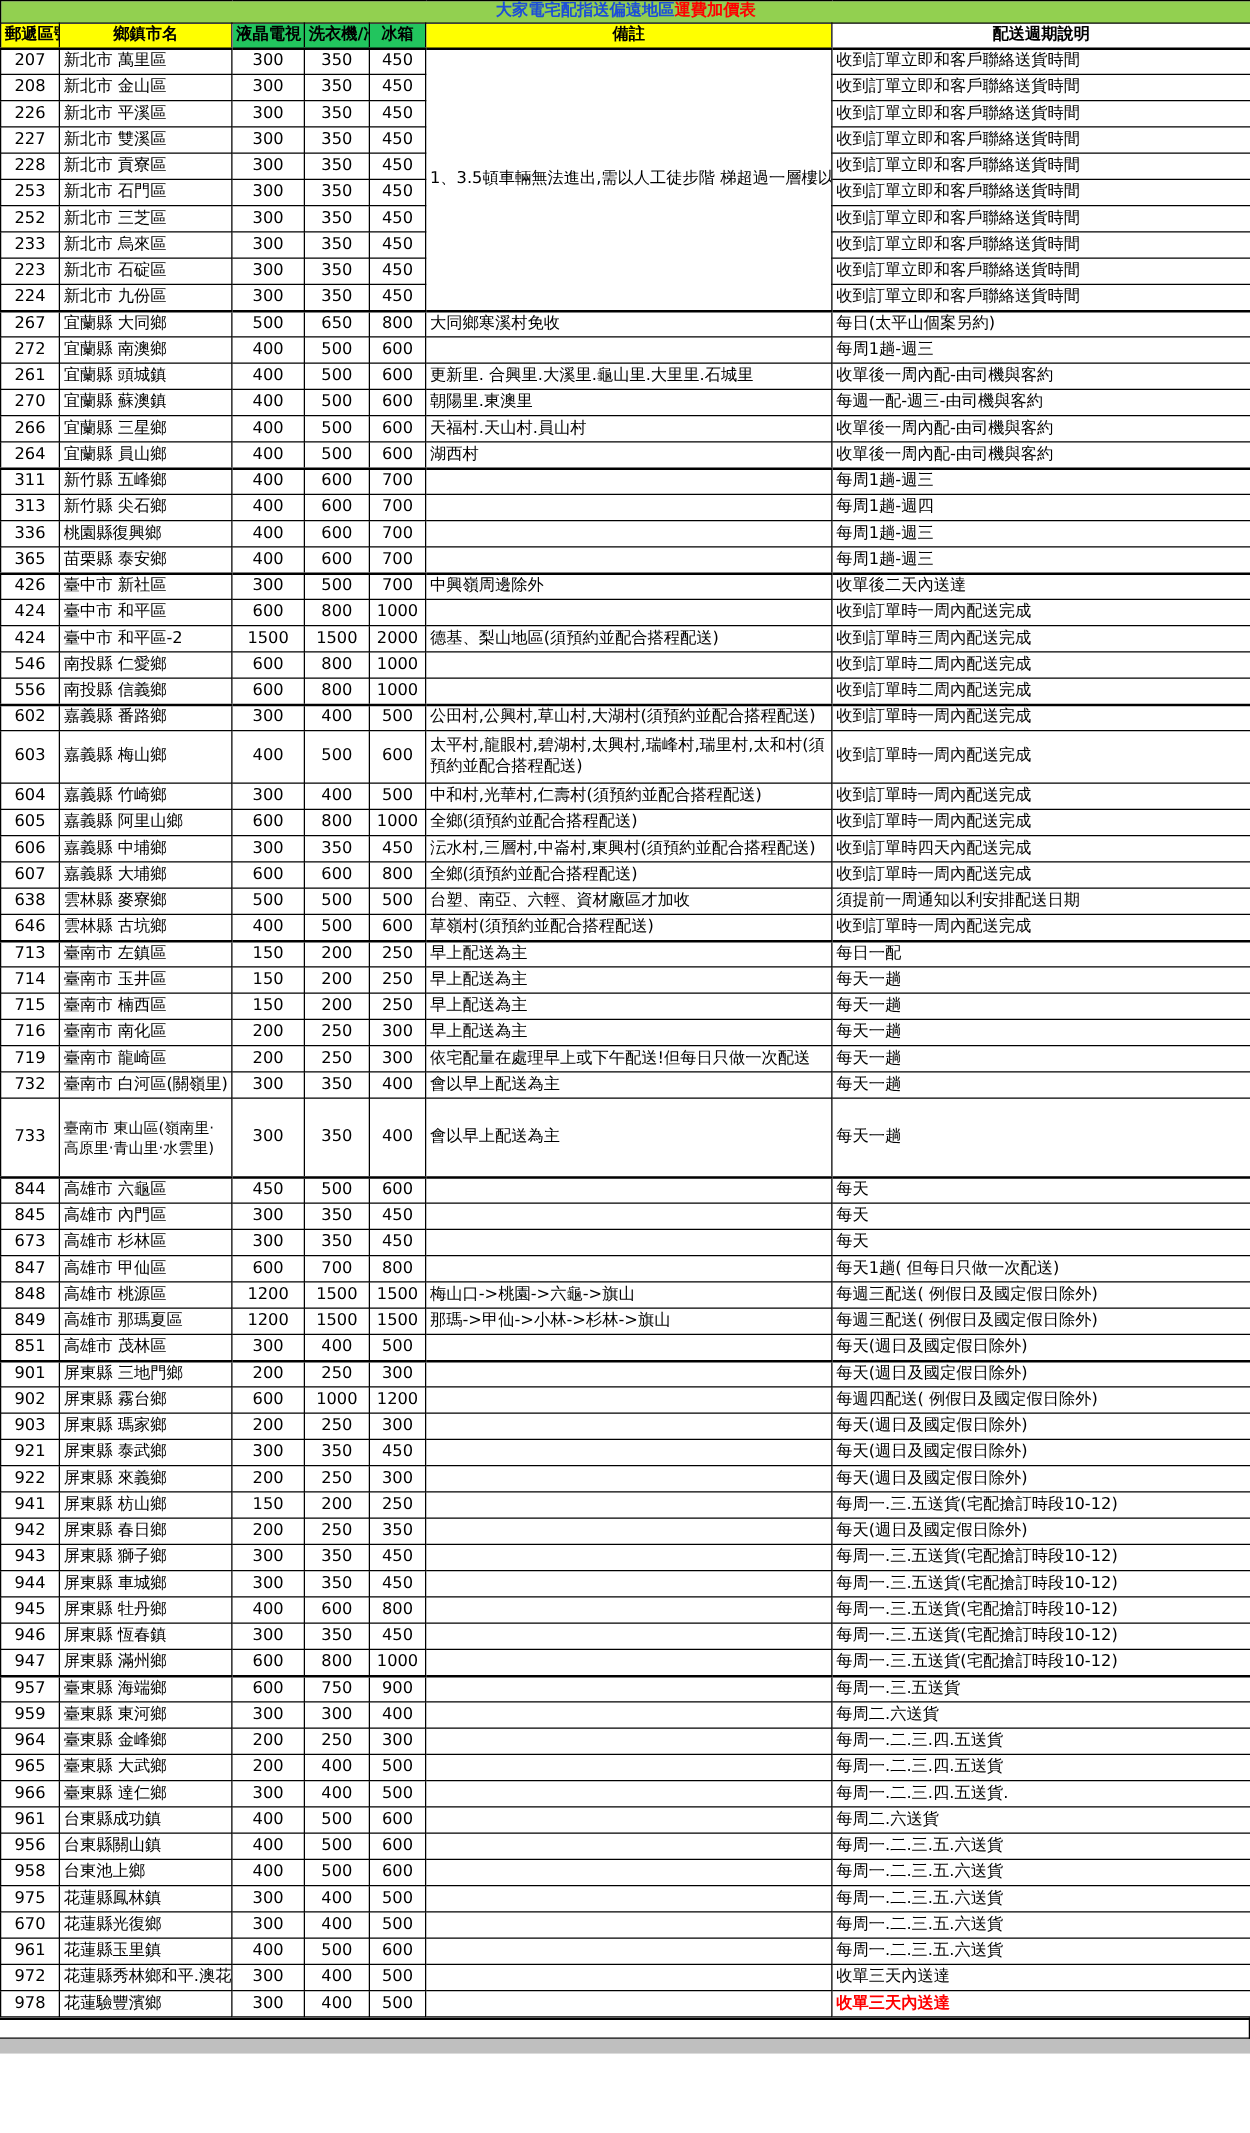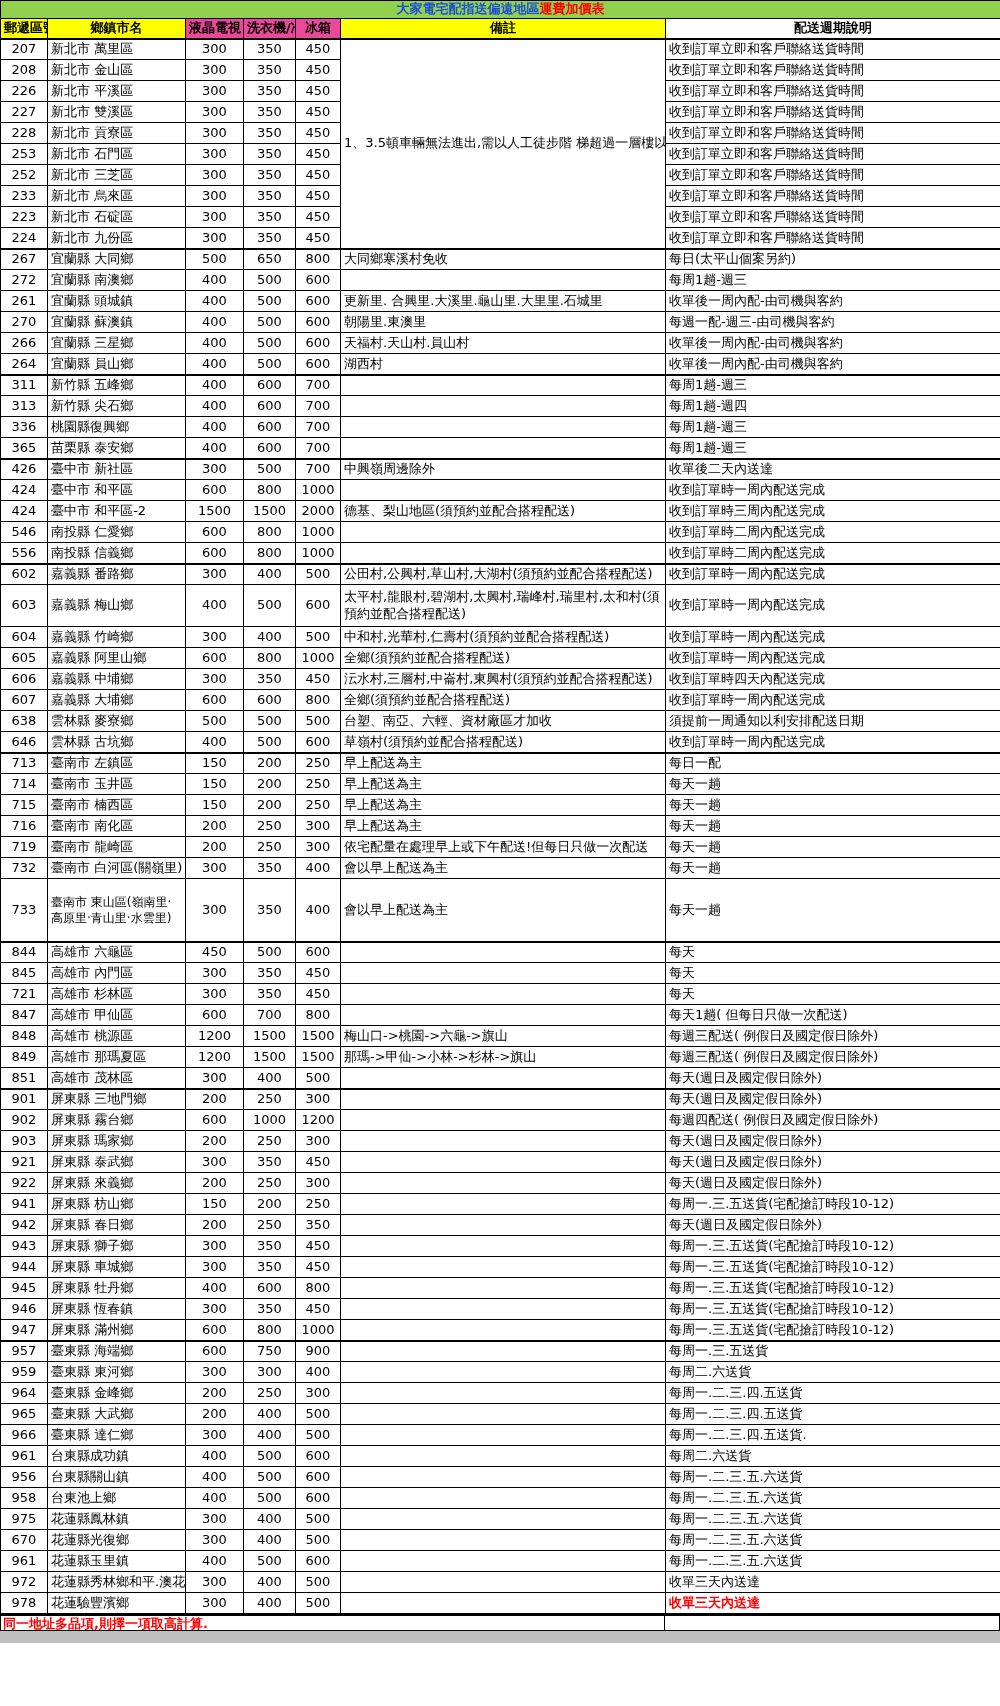--- a/index.html
+++ b/index.html
@@ -39,21 +39,21 @@
   .title-cell .t-red{color:#ff0000;}
 
   
   .hdr{
     height:20px;
     text-align:center;
     font-weight:bold;
     font-size:13px;
   }
   .hdr-yellow{background:#ffff00;}
-  .hdr-peach{background:#ec4899;}
+  .hdr-peach{background:#22c55e;}
   .hdr-small{font-size:8px;font-weight:bold;}
 
   
   .c-zip{text-align:center;font-size:14px;}
   .c-name{text-align:left;font-size:13px;}
   .c-num{text-align:center;font-size:14px;}
   .c-remark{text-align:left;font-size:12px;}
   .c-period{text-align:left;font-size:12px;}
 
   tr.row{height:21px;}
@@ -510,21 +510,21 @@
         <tr class="row">
           <td class="c-zip">845</td>
           <td class="c-name">高雄市 內門區</td>
           <td class="c-num">300</td>
           <td class="c-num">350</td>
           <td class="c-num">450</td>
           <td class="c-remark"></td>
           <td class="c-period">每天</td>
         </tr>
         <tr class="row">
-          <td class="c-zip">721</td>
+          <td class="c-zip">673</td>
           <td class="c-name">高雄市 杉林區</td>
           <td class="c-num">300</td>
           <td class="c-num">350</td>
           <td class="c-num">450</td>
           <td class="c-remark"></td>
           <td class="c-period">每天</td>
         </tr>
         <tr class="row">
           <td class="c-zip">847</td>
           <td class="c-name">高雄市 甲仙區</td>
@@ -783,18 +783,17 @@
           <td class="c-num">300</td>
           <td class="c-num">400</td>
           <td class="c-num">500</td>
           <td class="c-remark"></td>
           <td class="c-period red-text">收單三天內送達</td>
         </tr>
       </tbody>
   </table>
 
   <div class="footer-wrap">
-    <div class="footer-note">同一地址多品項,則擇一項取高計算.</div>
     <div class="footer-blank"></div>
   </div>
   <div class="footer-gray"></div>
 
 </div>
 
 </body></html>

